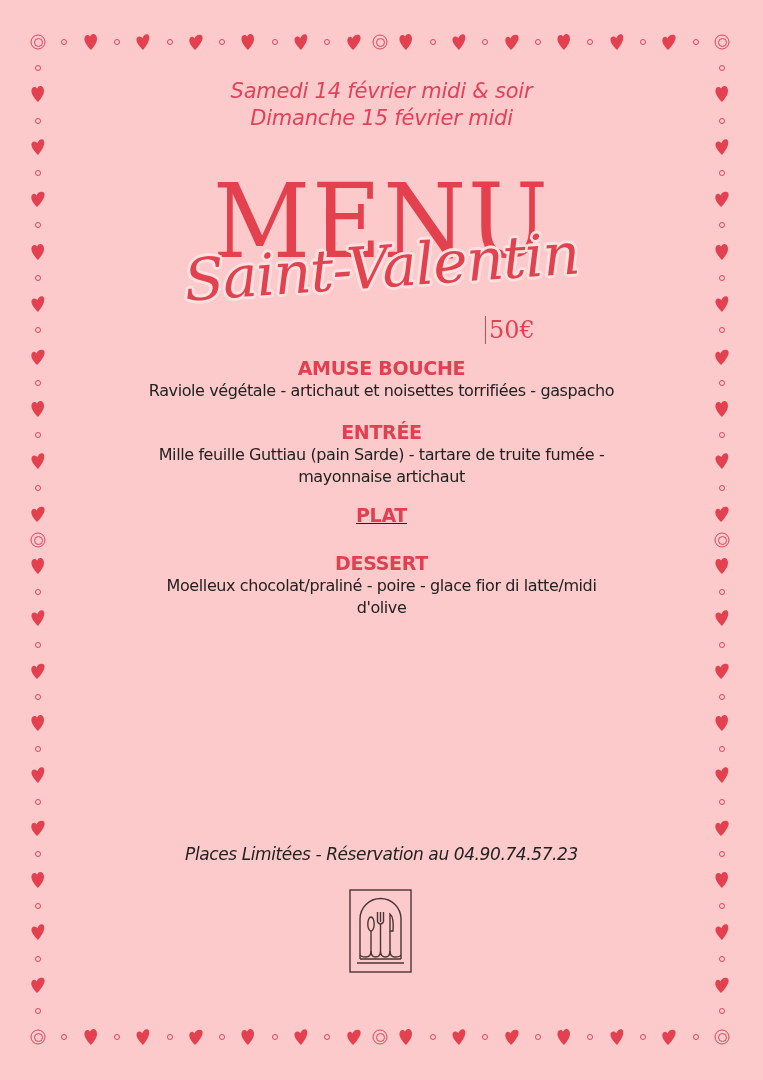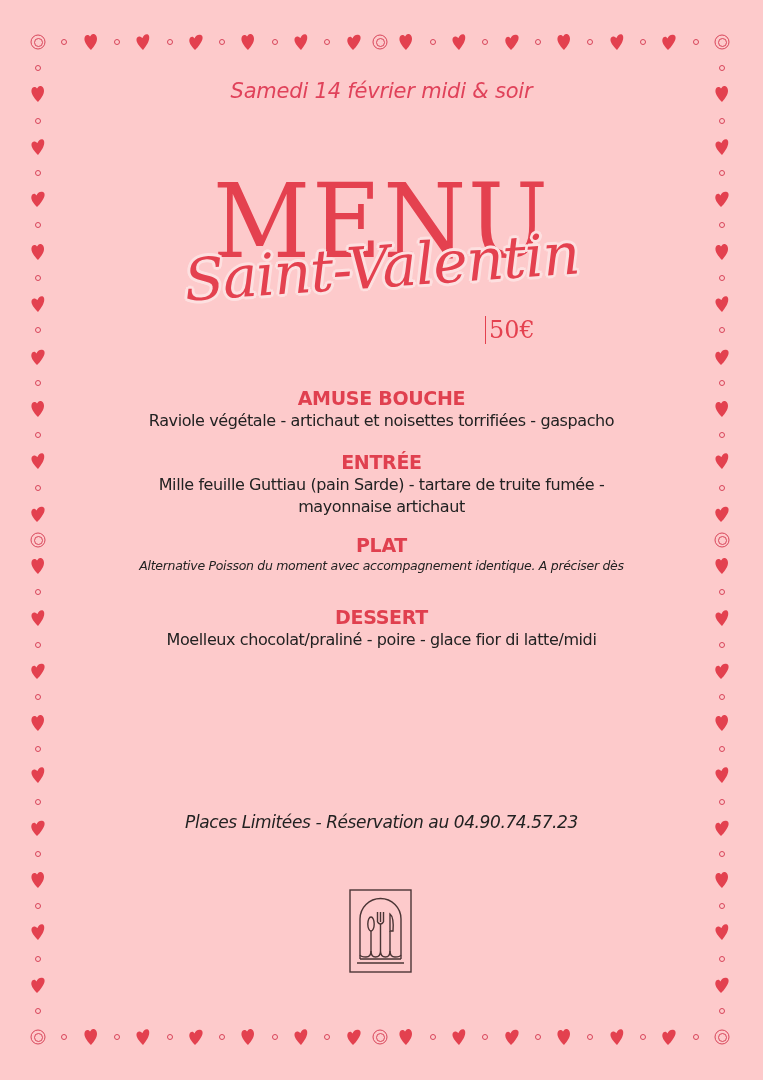--- a/index.html
+++ b/index.html
@@ -102,27 +102,27 @@
   }
   .course-note {
     font-family: "DejaVu Sans", sans-serif;
     font-style: italic;
     font-size: 12.5px;
     line-height: 17px;
     color: #222;
     letter-spacing: -0.3px;
   }
   .grignotage { margin-top: 2px; }
-  .amuse { margin-top: 30px; }
+  .amuse { }
   .entree { margin-top: 18px; }
-  .plat { margin-top: 15px; }
-  .dessert { margin-top: 31px; }
+  .plat { margin-top: 15px; text-decoration: underline; }
+  .dessert { margin-top: 24px; }
 
   .reservation {
-    position: absolute; top: 812px; left: 0; width: 100%;
+    position: absolute; top: 844px; left: 0; width: 100%;
     text-align: center;
     font-family: "DejaVu Sans", sans-serif;
     font-style: italic;
     font-size: 17px;
     color: #222;
     letter-spacing: -0.4px;
   }
 
   .logo {
     position: absolute; top: 889px; left: 349px;
@@ -509,20 +509,21 @@
       <div class="orn heart" style="left: 722px; top: 984.684px;">
         <svg viewBox="0 0 16 18">
           <path d="M7 17 C3 13 0.5 9 1.5 6 C2.5 3.5 5 3 6.5 5.5 C7.5 3 10 1 13 2 C15.5 3 15 7 12 11 C10.5 13.5 8.5 15.5 7 17 Z" fill="#e3414f"></path>
         </svg>
       </div>
       <div class="orn dot" style="left: 722px; top: 1010.84px;"></div>
     </div>
 
   <div class="dates">
     <div>Samedi 14 février midi &amp; soir</div>
+    <div>Dimanche 15 février midi</div>
   </div>
 
   <div class="menu-title">MENU</div>
   <div class="script">Saint-Valentin</div>
   <div class="price">50€</div>
 
   <div class="menu-body">
 
     <div class="course amuse">
       <div class="course-title">AMUSE BOUCHE</div>
@@ -535,28 +536,28 @@
       <div class="course-title">ENTRÉE</div>
       <div class="course-desc">
         <div>Mille feuille Guttiau (pain Sarde) - tartare de truite fumée -</div>
         <div>mayonnaise artichaut</div>
       </div>
     </div>
 
     <div class="course plat">
       <div class="course-title">PLAT</div>
       <div class="course-note">
-        <div>Alternative Poisson du moment avec accompagnement identique. A préciser dès</div>
       </div>
     </div>
 
     <div class="course dessert">
       <div class="course-title">DESSERT</div>
       <div class="course-desc">
         <div>Moelleux chocolat/praliné - poire - glace fior di latte/midi</div>
+        <div>d'olive</div>
       </div>
     </div>
   </div>
 
   <div class="reservation">Places Limitées - Réservation au 04.90.74.57.23</div>
 
   <div class="logo">
     <svg viewBox="0 0 63 84" fill="none" stroke="#4a3535" stroke-width="1.4">
       <rect x="1" y="1" width="61" height="82"></rect>
 

